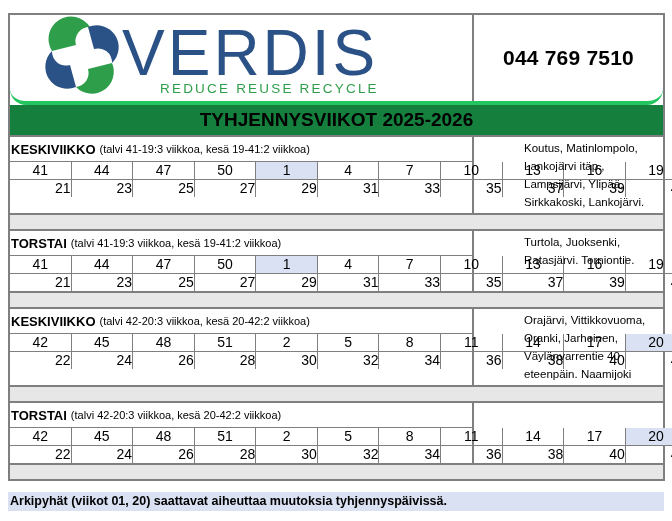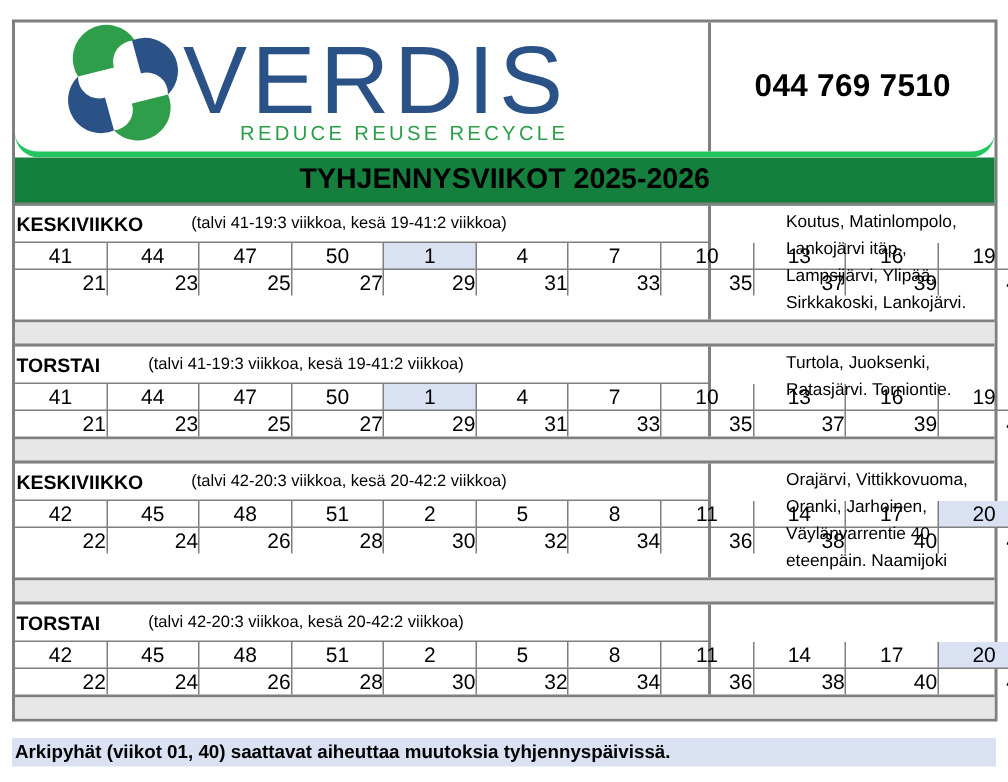--- a/index.html
+++ b/index.html
@@ -4,21 +4,21 @@
 <style>
   html, body { margin:0; padding:0; background:#ffffff; }
   body { width:672px; height:521px; position:relative; overflow:hidden; font-family:"Liberation Sans", sans-serif; color:#000; }
   .frame { position:absolute; left:8px; top:13px; width:653px; border:2px solid #7f7f7f; box-sizing:content-box; }
   .header { display:flex; height:86px; border-bottom:4px solid #22c55e;border-radius:16px; }
   .logo-cell { width:462px; border-right:2px solid #7f7f7f; position:relative; }
   .phone-cell { flex:1; display:flex; align-items:center; justify-content:center; font-weight:bold; font-size:21px; letter-spacing:0.2px; }
   .title-row { height:30px; background:#15803d; border-bottom:2px solid #7f7f7f; display:flex; align-items:center; justify-content:center; font-weight:bold; font-size:19px; }
   .block { display:flex; border-bottom:2px solid #7f7f7f; }
   .left { width:462px; border-right:2px solid #7f7f7f; }
-  .head { height:24px; display:flex; align-items:center; padding-left:1px; font-size:11px; border-bottom:1px solid #7f7f7f; white-space:nowrap;gap:28px; }
+  .head { height:24px; display:flex; align-items:center; padding-left:1px; font-size:11px; border-bottom:1px solid #7f7f7f; white-space:nowrap; }
   .head b { font-size:13px; margin-right:4px; }
   .grid { display:grid; grid-template-columns:repeat(11, 1fr); }
   .cell { height:17px; line-height:17px; text-align:center; font-size:14px; border-right:1px solid #7f7f7f; border-bottom:1px solid #7f7f7f; }
   .cell:nth-child(11n) { border-right:none; }
   .grid .cell.r2 { border-bottom:none;padding-left:45px; }
   .cell.hl { background:#d9e1f2; }
   .right { flex:1; font-size:11.5px; line-height:18px; padding:2px 6px; display:flex; align-items:flex-start;margin-left:44px; }
   .right.center { align-items:center; }
   .gap { height:14px; background:#e7e7e7; border-bottom:2px solid #7f7f7f; }
   .gap.last { border-bottom:none; }
@@ -178,13 +178,13 @@
             <div class="cell r2">38</div>
             <div class="cell r2">40</div>
             <div class="cell r2">42</div>
           </div>
         </div>
       </div>
       <div class="gap last"></div>
     </div>
 </div>
 
-<div class="footer">Arkipyhät (viikot 01, 40) saattavat aiheuttaa muutoksia tyhjennyspäivissä.</div>
+<div class="footer">Arkipyhät (viikot 01, 20) saattavat aiheuttaa muutoksia tyhjennyspäivissä.</div>
 
 </body></html>

